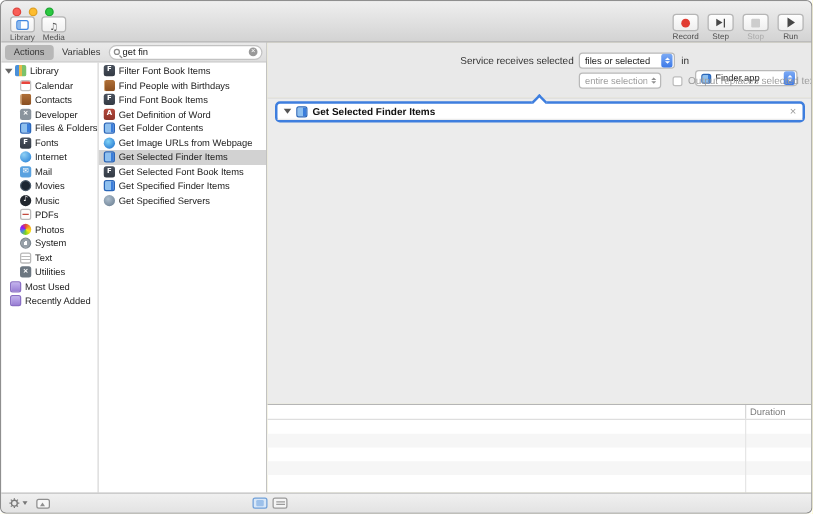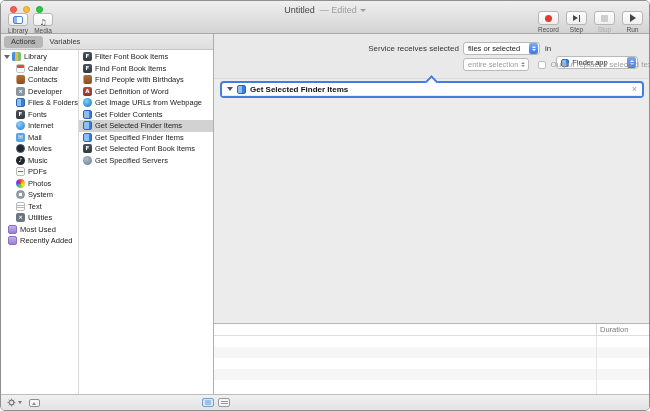--- a/index.html
+++ b/index.html
@@ -157,24 +157,20 @@
 <body>
 
 <div class="window">
 
   <div class="titlebar">
     <div class="lights">
       <div class="light red"></div>
       <div class="light yellow"></div>
       <div class="light green"></div>
     </div>
-    <div class="win-title">
-      <span>Untitled</span>
-      <span class="edited">&nbsp;</span><span class="edited">— Edited</span><span class="title-chev"></span>
-    </div>
     <div class="tb-left">
       <div class="tbtn-col">
         <div class="tbtn">
             <span class="lib-ic"></span>
           </div>
         <div class="tb-label">Library</div>
       </div>
       <div class="tbtn-col">
         <div class="tbtn">
             <span class="media-ic"></span>
@@ -212,20 +208,25 @@
       </div>
     </div>
   </div>
 
   <div class="main">
 
     <div class="left-pane">
       <div class="filter-bar">
         <span class="seg-actions">Actions</span>
         <span class="seg-vars">Variables</span>
+        <span class="search">
+          <span class="mag"></span>
+          <input value="get fin" style="">
+          <span class="clear-btn"></span>
+        </span>
       </div>
       <div class="cols">
 
         <div class="cat-col">
           <div class="trow root">
             <span class="disc"></span>
             <span class="ic ic-library"></span>
             <span>Library</span>
           </div>
           <div class="trow">
@@ -293,50 +294,50 @@
               <span>Recently Added</span>
             </div>
         </div>
 
         <div class="act-col">
           <div class="arow">
               <span class="ic ic-fontbook"></span>
               <span>Filter Font Book Items</span>
             </div>
           <div class="arow">
+              <span class="ic ic-contacts"></span>
+              <span>Find People with Birthdays</span>
+            </div>
+          <div class="arow">
               <span class="ic ic-fontbook"></span>
               <span>Find Font Book Items</span>
             </div>
           <div class="arow">
-              <span class="ic ic-contacts"></span>
-              <span>Find People with Birthdays</span>
-            </div>
-          <div class="arow">
               <span class="ic ic-dictionary"></span>
               <span>Get Definition of Word</span>
             </div>
           <div class="arow">
+              <span class="ic ic-finder"></span>
+              <span>Get Folder Contents</span>
+            </div>
+          <div class="arow">
               <span class="ic ic-safari"></span>
               <span>Get Image URLs from Webpage</span>
-            </div>
-          <div class="arow">
-              <span class="ic ic-finder"></span>
-              <span>Get Folder Contents</span>
             </div>
           <div class="arow sel">
               <span class="ic ic-finder"></span>
               <span>Get Selected Finder Items</span>
             </div>
           <div class="arow">
+              <span class="ic ic-fontbook"></span>
+              <span>Get Selected Font Book Items</span>
+            </div>
+          <div class="arow">
               <span class="ic ic-finder"></span>
               <span>Get Specified Finder Items</span>
-            </div>
-          <div class="arow">
-              <span class="ic ic-fontbook"></span>
-              <span>Get Selected Font Book Items</span>
             </div>
           <div class="arow">
               <span class="ic ic-servers"></span>
               <span>Get Specified Servers</span>
             </div>
         </div>
       </div>
     </div>
 
     <div class="right-pane">

